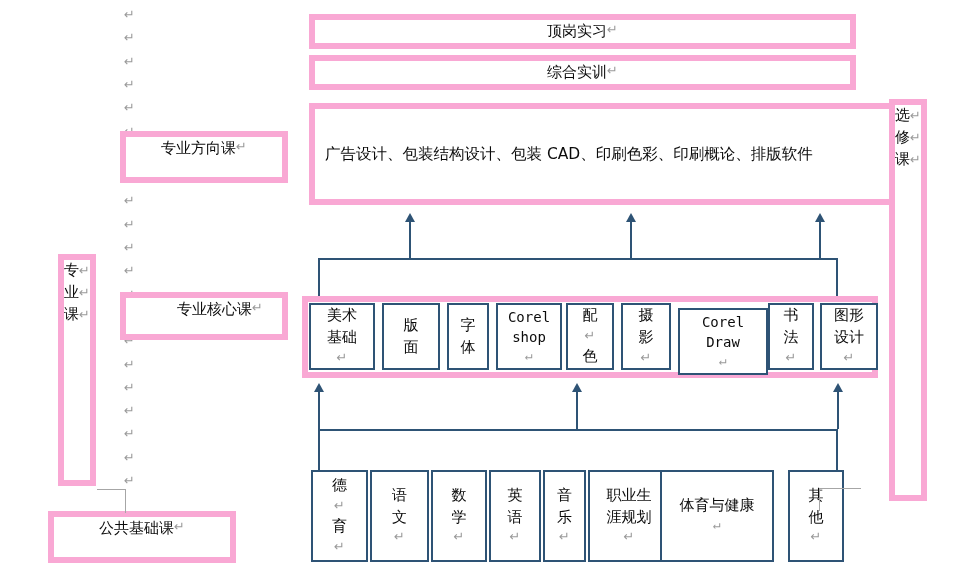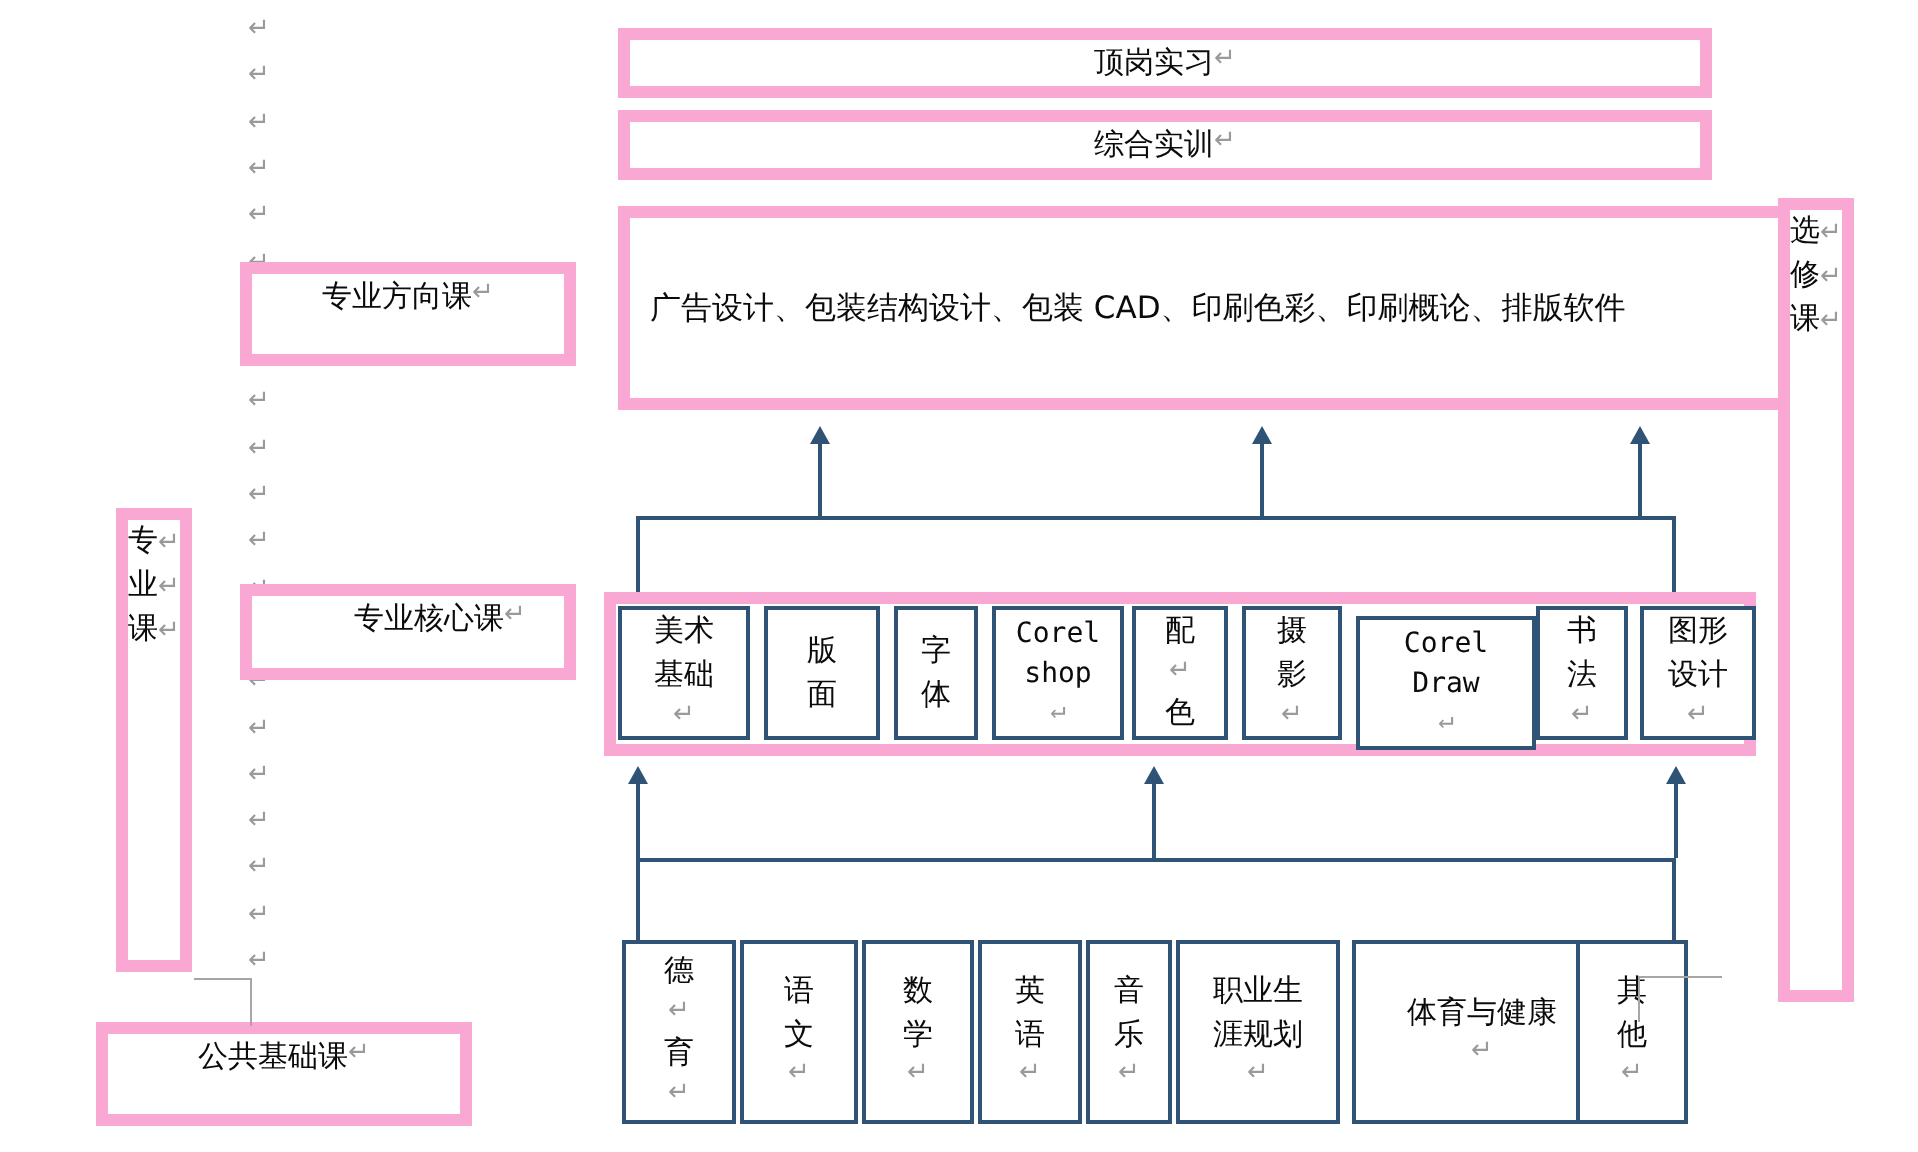--- a/index.html
+++ b/index.html
@@ -187,21 +187,21 @@
         <span>语<span class="pil">↵</span></span>
       </div>
       <div class="cell" style="left: 543px; top: 470px; width: 43px; height: 92px; flex-direction: column;">
         <span>音</span>
         <span>乐<span class="pil">↵</span></span>
       </div>
       <div class="cell" style="left: 588px; top: 470px; width: 82px; height: 92px; flex-direction: column;">
         <span>职业生</span>
         <span>涯规划<span class="pil">↵</span></span>
       </div>
-      <div class="cell" style="left: 676px; top: 470px; width: 130px; height: 92px; flex-direction: column;">
+      <div class="cell" style="left: 660px; top: 470px; width: 114px; height: 92px; flex-direction: column; font-family: Liberation Mono, monospace;">
         <span>体育与健康<span class="pil">↵</span></span>
       </div>
       <div class="cell" style="left: 788px; top: 470px; width: 56px; height: 92px; flex-direction: column;">
         <span>其</span>
         <span>他<span class="pil">↵</span></span>
       </div>
     </div>
 
   <div class="gline" style="left:819px;top:488px;width:42px;height:1px;"></div>
   <div class="gline" style="left:819px;top:488px;width:1px;height:23px;"></div>

